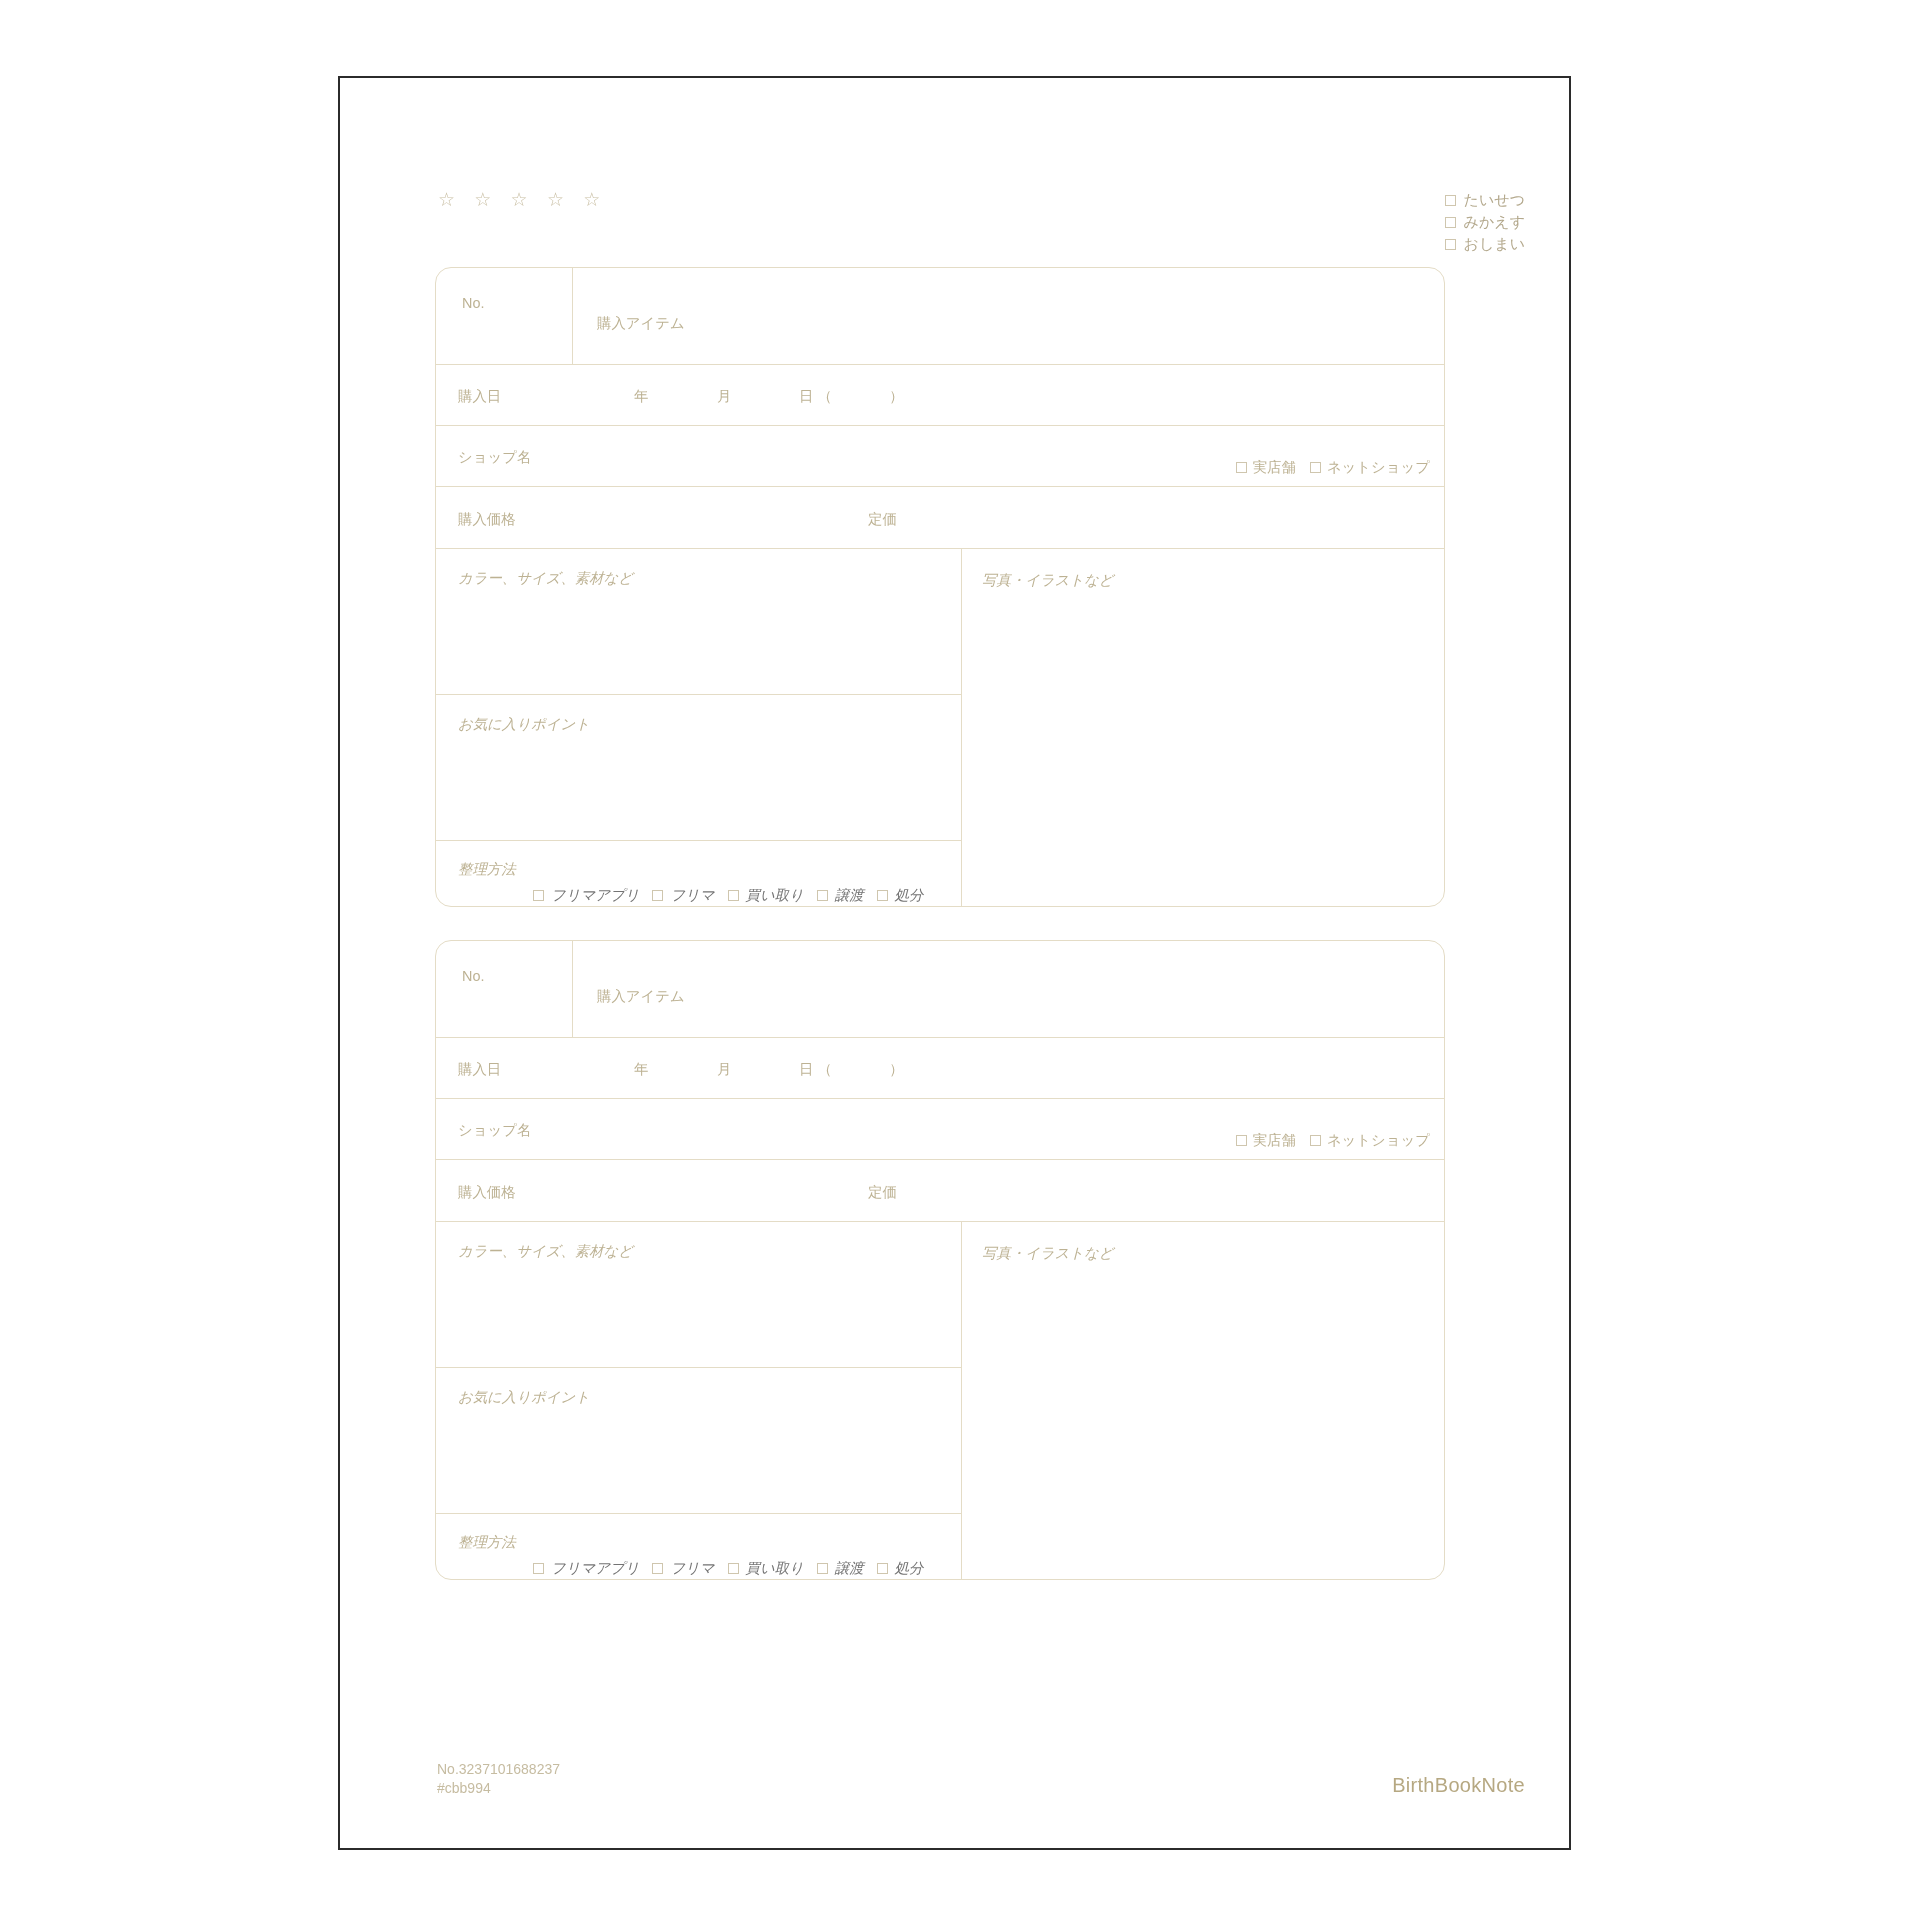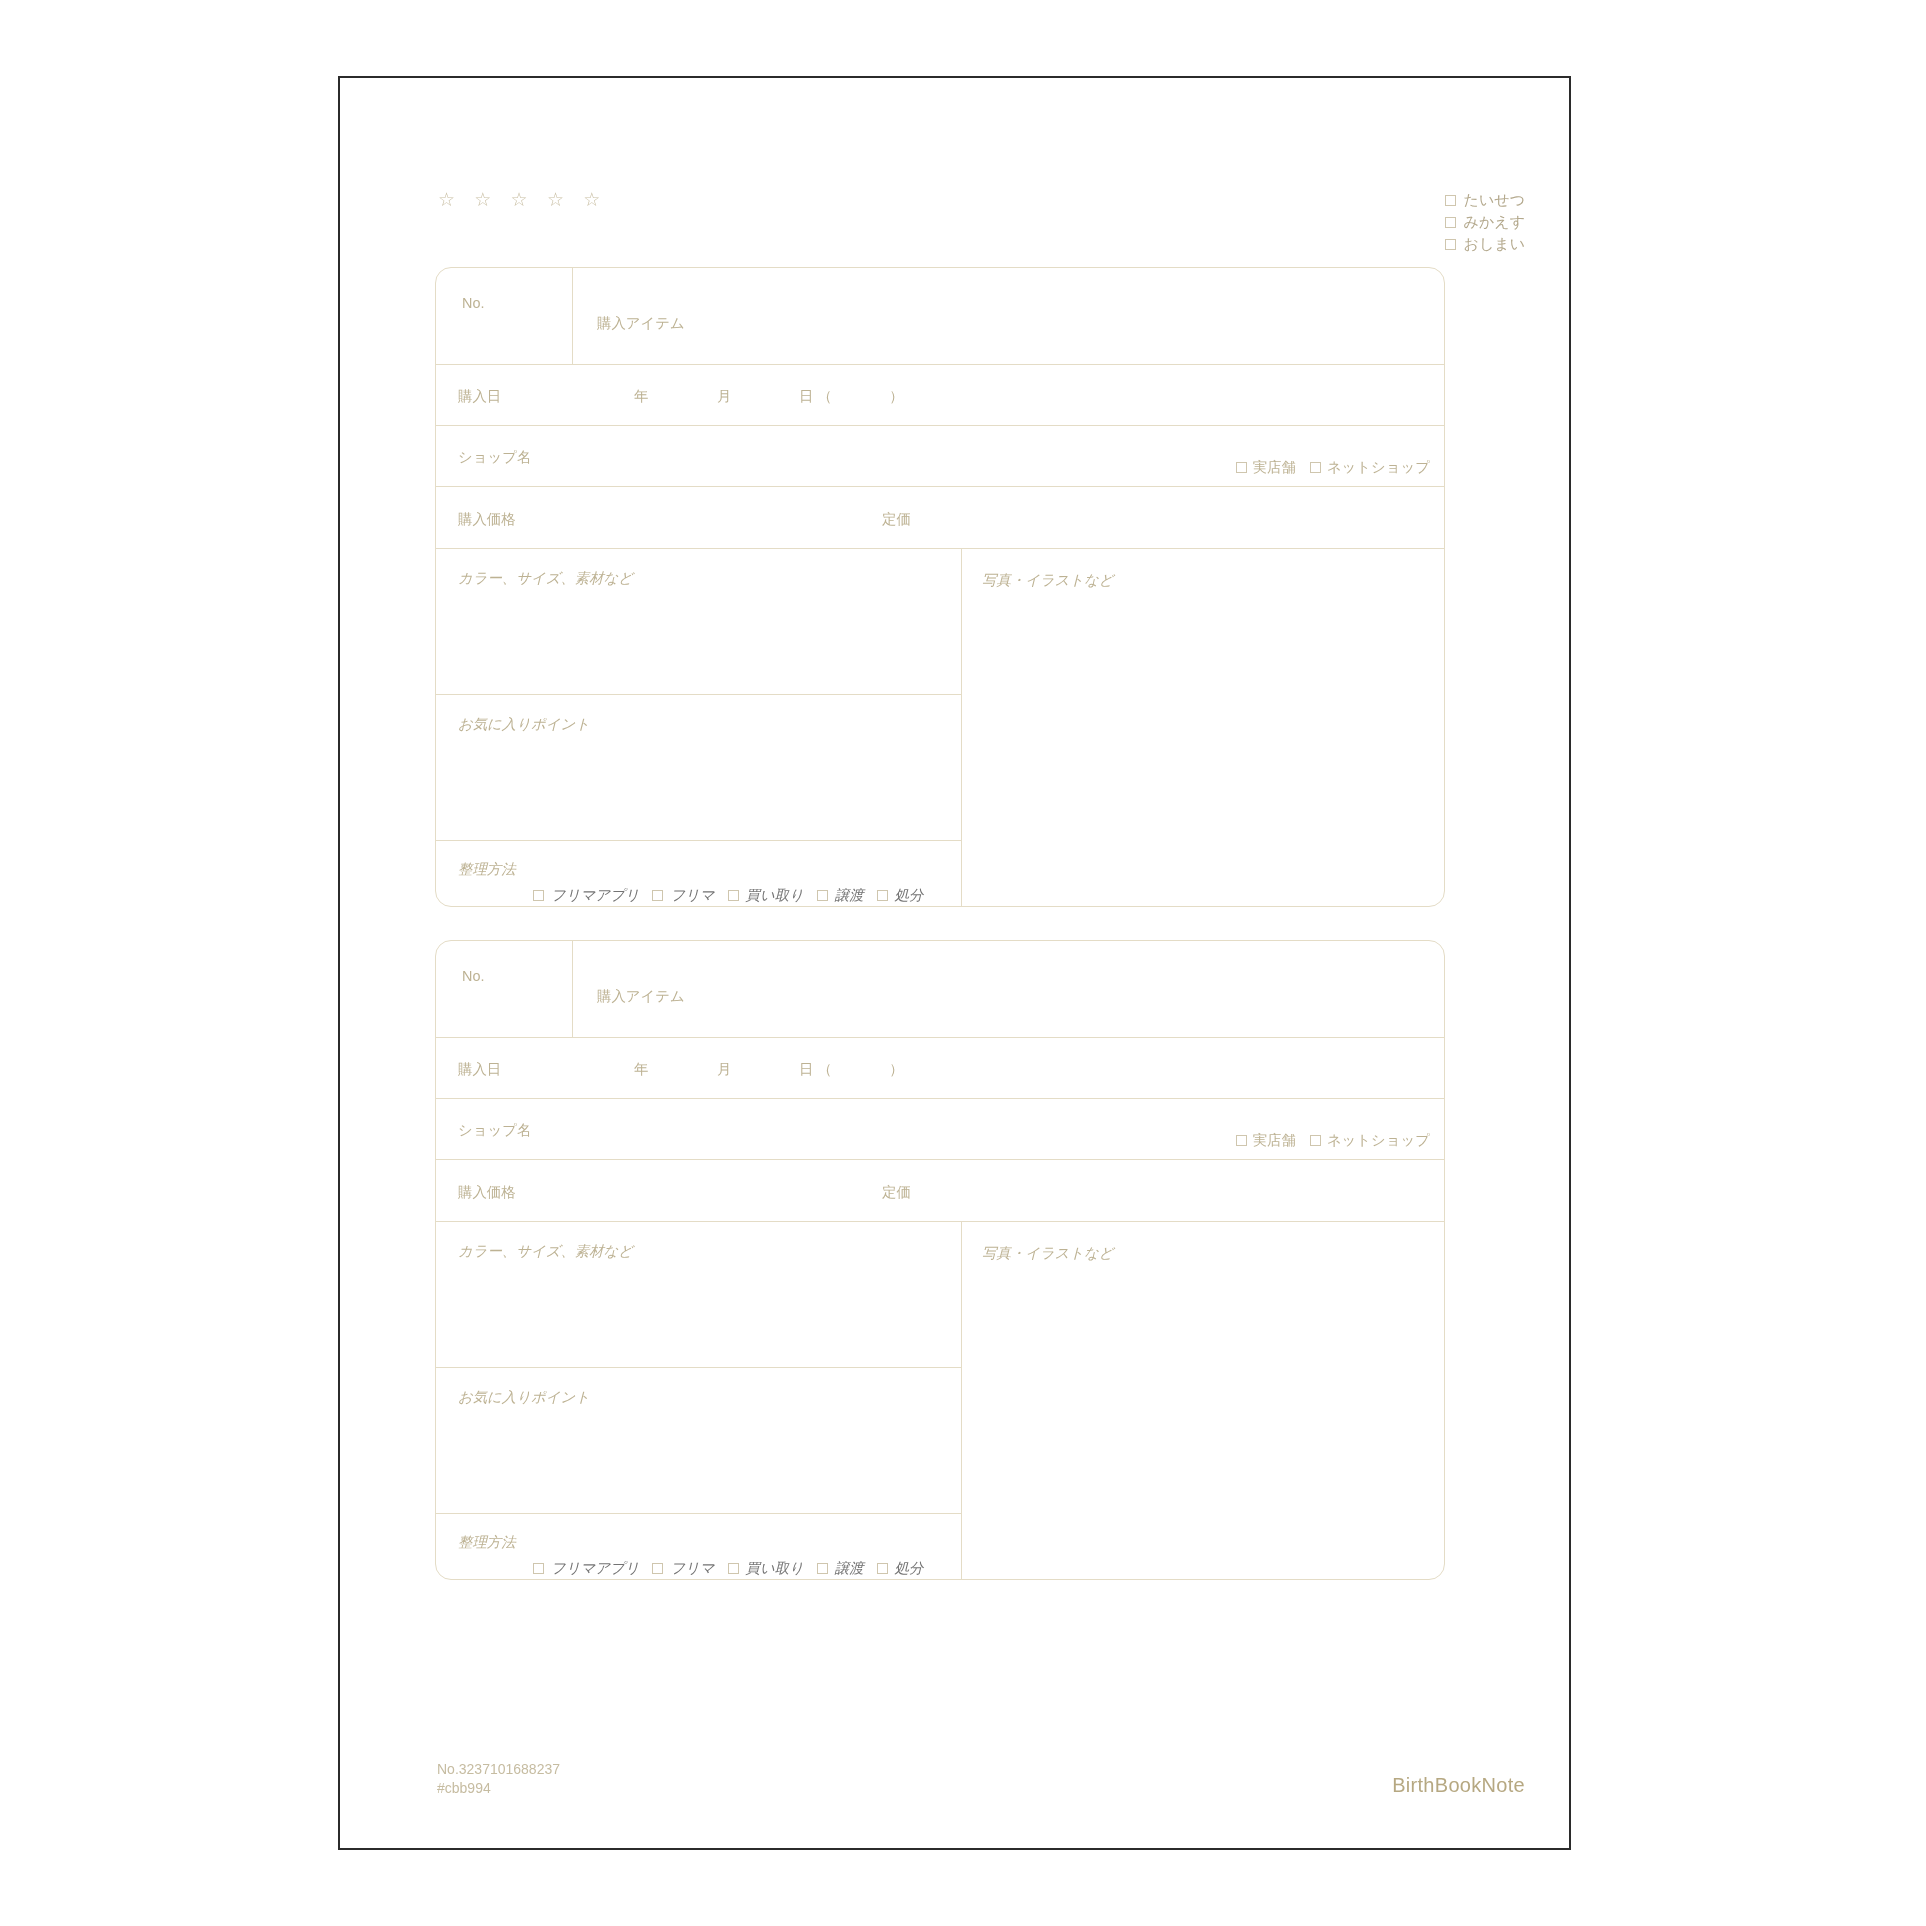--- a/index.html
+++ b/index.html
@@ -134,21 +134,21 @@
     margin-right: 6px;
     vertical-align: -1px;
     box-sizing: border-box;
   }
   .r3 .chk-wrap .gap { display: inline-block; width: 14px; }
 
   
   .r4 { top: 220px; height: 61px; }
   .r4 .lbl { top: 24px; }
   .r4 .p0 { left: 22px; }
-  .r4 .p1 { left: 446px; }
+  .r4 .p1 { left: 432px; }
 
   
   .body-region {
     position: absolute;
     left: 0;
     top: 281px;
     width: 100%;
     height: 358px;
     font-style: italic;
   }

